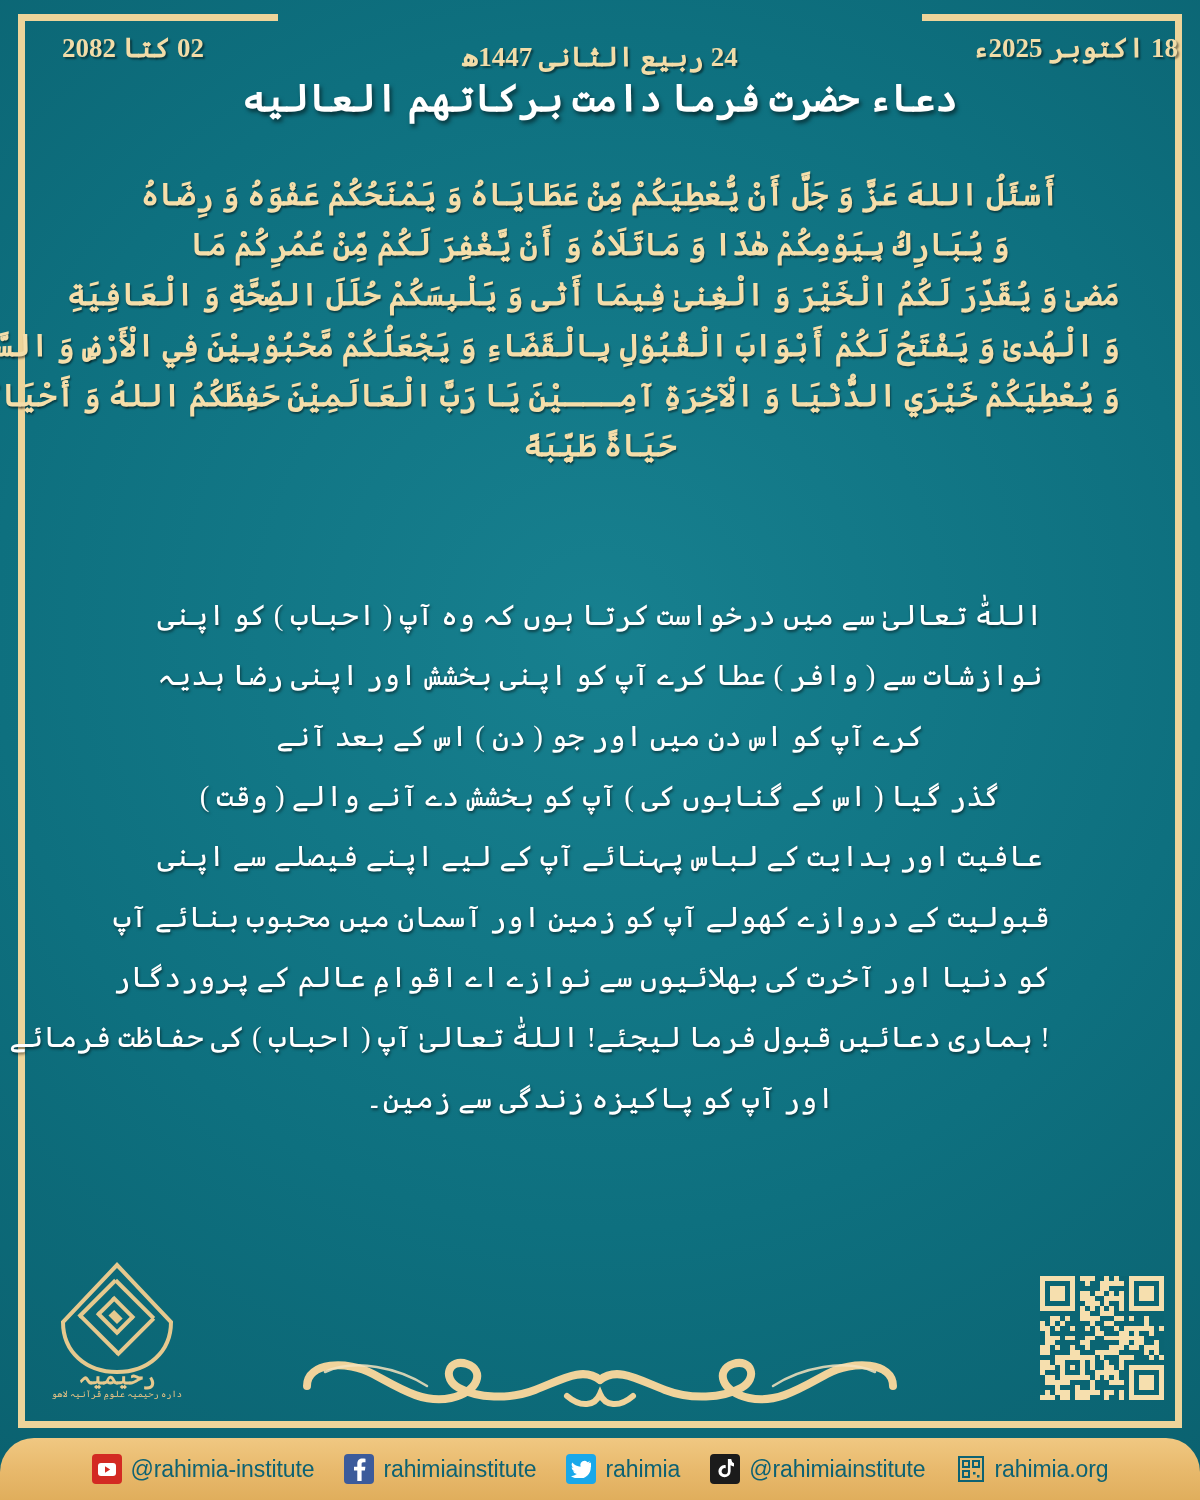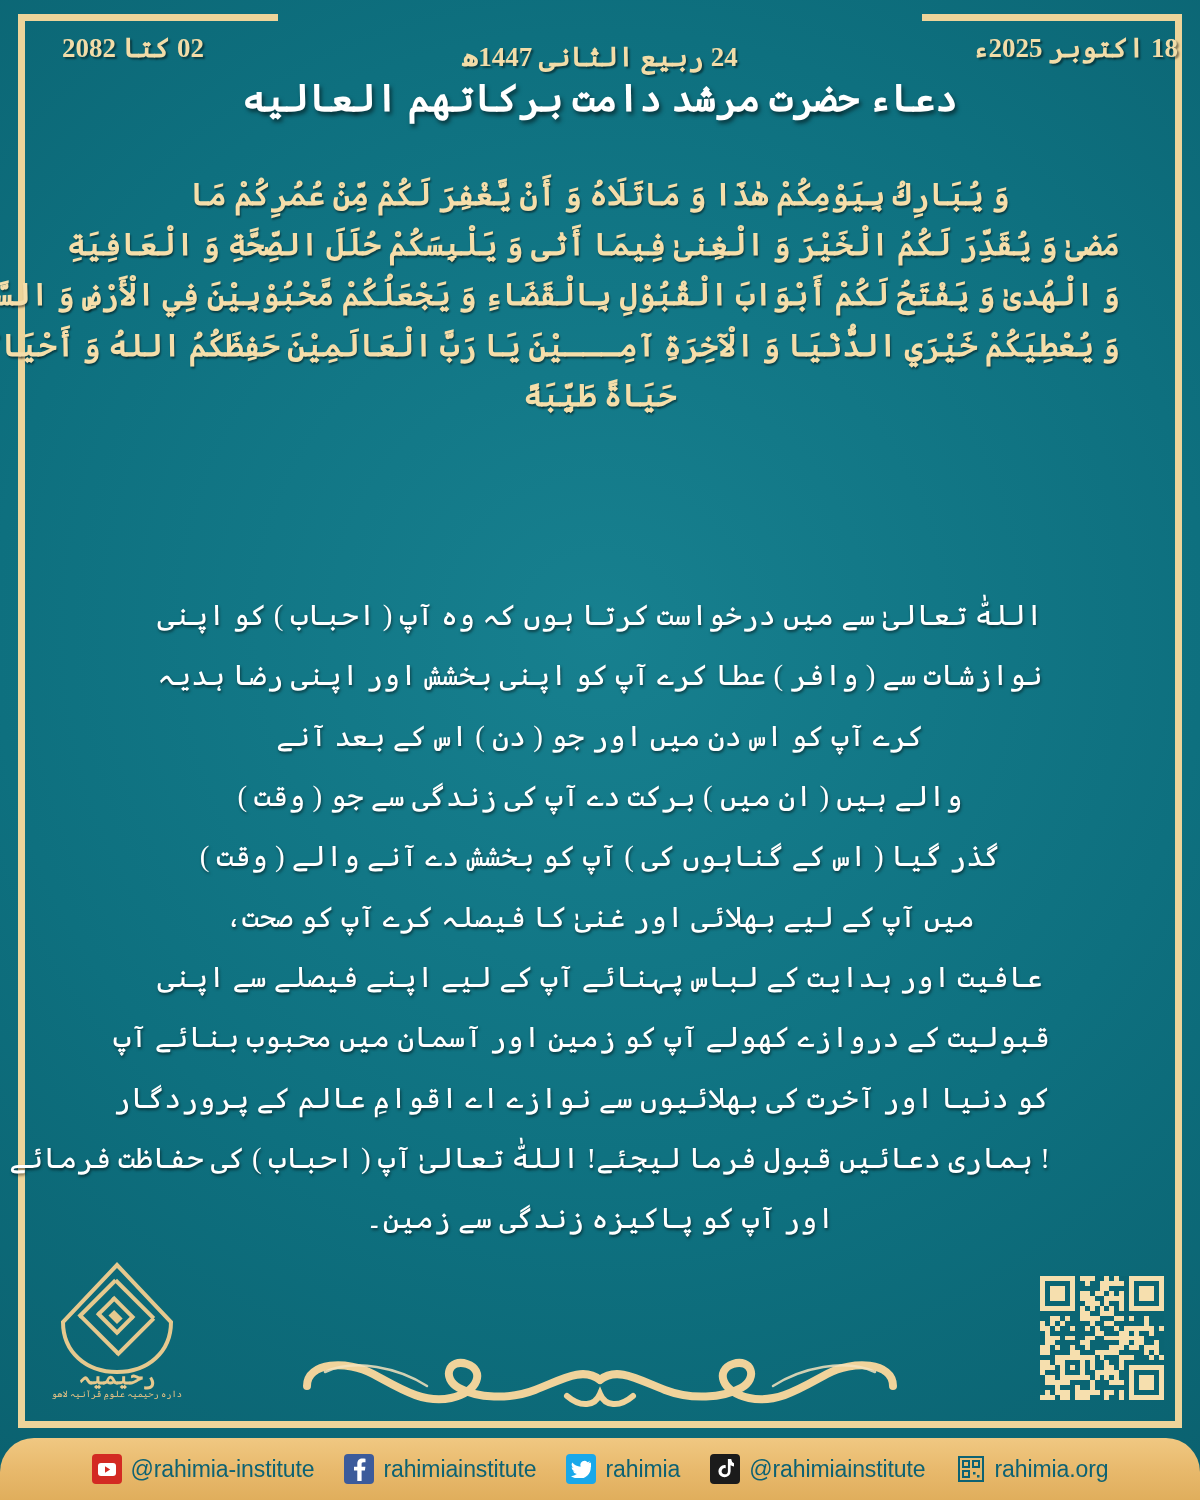--- a/index.html
+++ b/index.html
@@ -235,38 +235,37 @@
 <div class="poster">
 
   <div class="frame"></div>
   <div class="frame-top-left"></div>
   <div class="frame-top-right"></div>
 
   <div class="header">
     <div class="corner-date left">02 کتا 2082</div>
     <div class="corner-date right">18 اکتوبر 2025ء</div>
     <div class="hijri-date">24 ربیع الثانی 1447ھ</div>
-    <div class="poster-title">دعاء حضرت مرشد دامت برکاتهم العالیه</div>
+    <div class="poster-title">دعاء حضرت فرما دامت برکاتهم العالیه</div>
   </div>
 
   <div class="arabic-block">
+    <div class="arabic-line">أَسْئَلُ اللهَ عَزَّ وَ جَلَّ أَنْ يُّعْطِيَكُمْ مِّنْ عَطَايَاهُ وَ يَمْنَحُكُمْ عَفْوَهُ وَ رِضَاهُ</div>
     <div class="arabic-line">وَ يُبَارِكُ بِيَوْمِكُمْ هٰذَا وَ مَاتَلَاهُ وَ أَنْ يَّغْفِرَ لَكُمْ مِّنْ عُمُرِكُمْ مَا</div>
     <div class="arabic-line">مَضىٰ وَ يُقَدِّرَ لَكُمُ الْخَيْرَ وَ الْغِنىٰ فِيمَا أَتٰى وَ يَلْبِسَكُمْ حُلَلَ الصِّحَّةِ وَ الْعَافِيَةِ</div>
     <div class="arabic-line">وَ الْهُدىٰ وَ يَفْتَحُ لَكُمْ أَبْوَابَ الْقُبُوْلِ بِالْقَضَاءِ وَ يَجْعَلُكُمْ مَّحْبُوْبِيْنَ فِي الْأَرْضِ وَ السَّمَاءِ</div>
     <div class="arabic-line">وَ يُعْطِيَكُمْ خَيْرَيِ الدُّنْيَا وَ الْآخِرَةِ آمِـــيْنَ يَا رَبَّ الْعَالَمِيْنَ حَفِظَكُمُ اللهُ وَ أَحْيَاكُمْ</div>
     <div class="arabic-line last">حَيَاةً طَيِّبَةً</div>
   </div>
 
   <div class="urdu-block">
     <div class="urdu-line">اللهّٰ تعالیٰ سے میں درخواست کرتا ہوں کہ وہ آپ ( احباب ) کو اپنی</div>
     <div class="urdu-line">نوازشات سے ( وافر ) عطا کرے آپ کو اپنی بخشش اور اپنی رضا ہدیہ</div>
     <div class="urdu-line">کرے آپ کو اس دن میں اور جو ( دن ) اس کے بعد آنے</div>
-    <div class="urdu-line">والے ہیں ( ان میں ) برکت دے آپ کی زندگی سے جو ( وقت )</div>
     <div class="urdu-line">گذر گیا ( اس کے گناہوں کی ) آپ کو بخشش دے آنے والے ( وقت )</div>
-    <div class="urdu-line">میں آپ کے لیے بھلائی اور غنیٰ کا فیصلہ کرے آپ کو صحت،</div>
     <div class="urdu-line">عافیت اور ہدایت کے لباس پہنائے آپ کے لیے اپنے فیصلے سے اپنی</div>
     <div class="urdu-line">قبولیت کے دروازے کھولے آپ کو زمین اور آسمان میں محبوب بنائے آپ</div>
     <div class="urdu-line">کو دنیا اور آخرت کی بھلائیوں سے نوازے اے اقوامِ عالم کے پروردگار</div>
     <div class="urdu-line">! ہماری دعائیں قبول فرما لیجئے! اللهّٰ تعالیٰ آپ ( احباب ) کی حفاظت فرمائے</div>
     <div class="urdu-line">اور آپ کو پاکیزہ زندگی سے زمین۔</div>
   </div>
 
   <div class="logo">
     <svg width="130" height="140" viewBox="0 0 130 140" aria-hidden="true">
 

